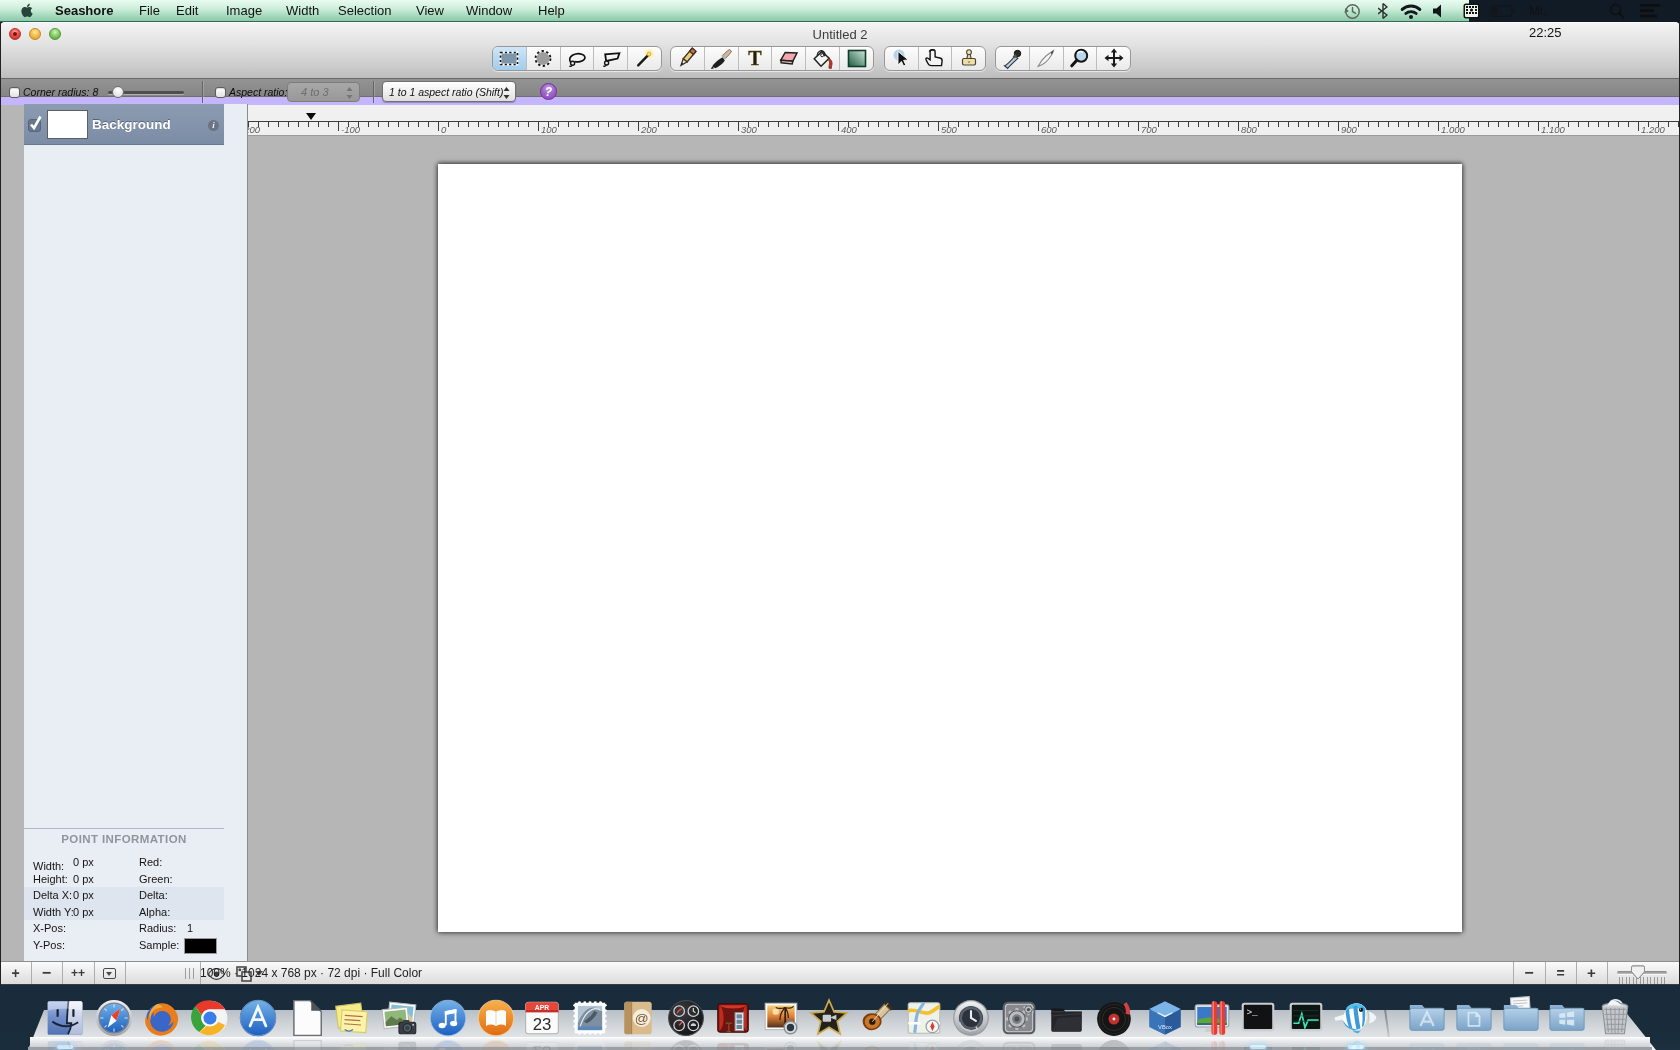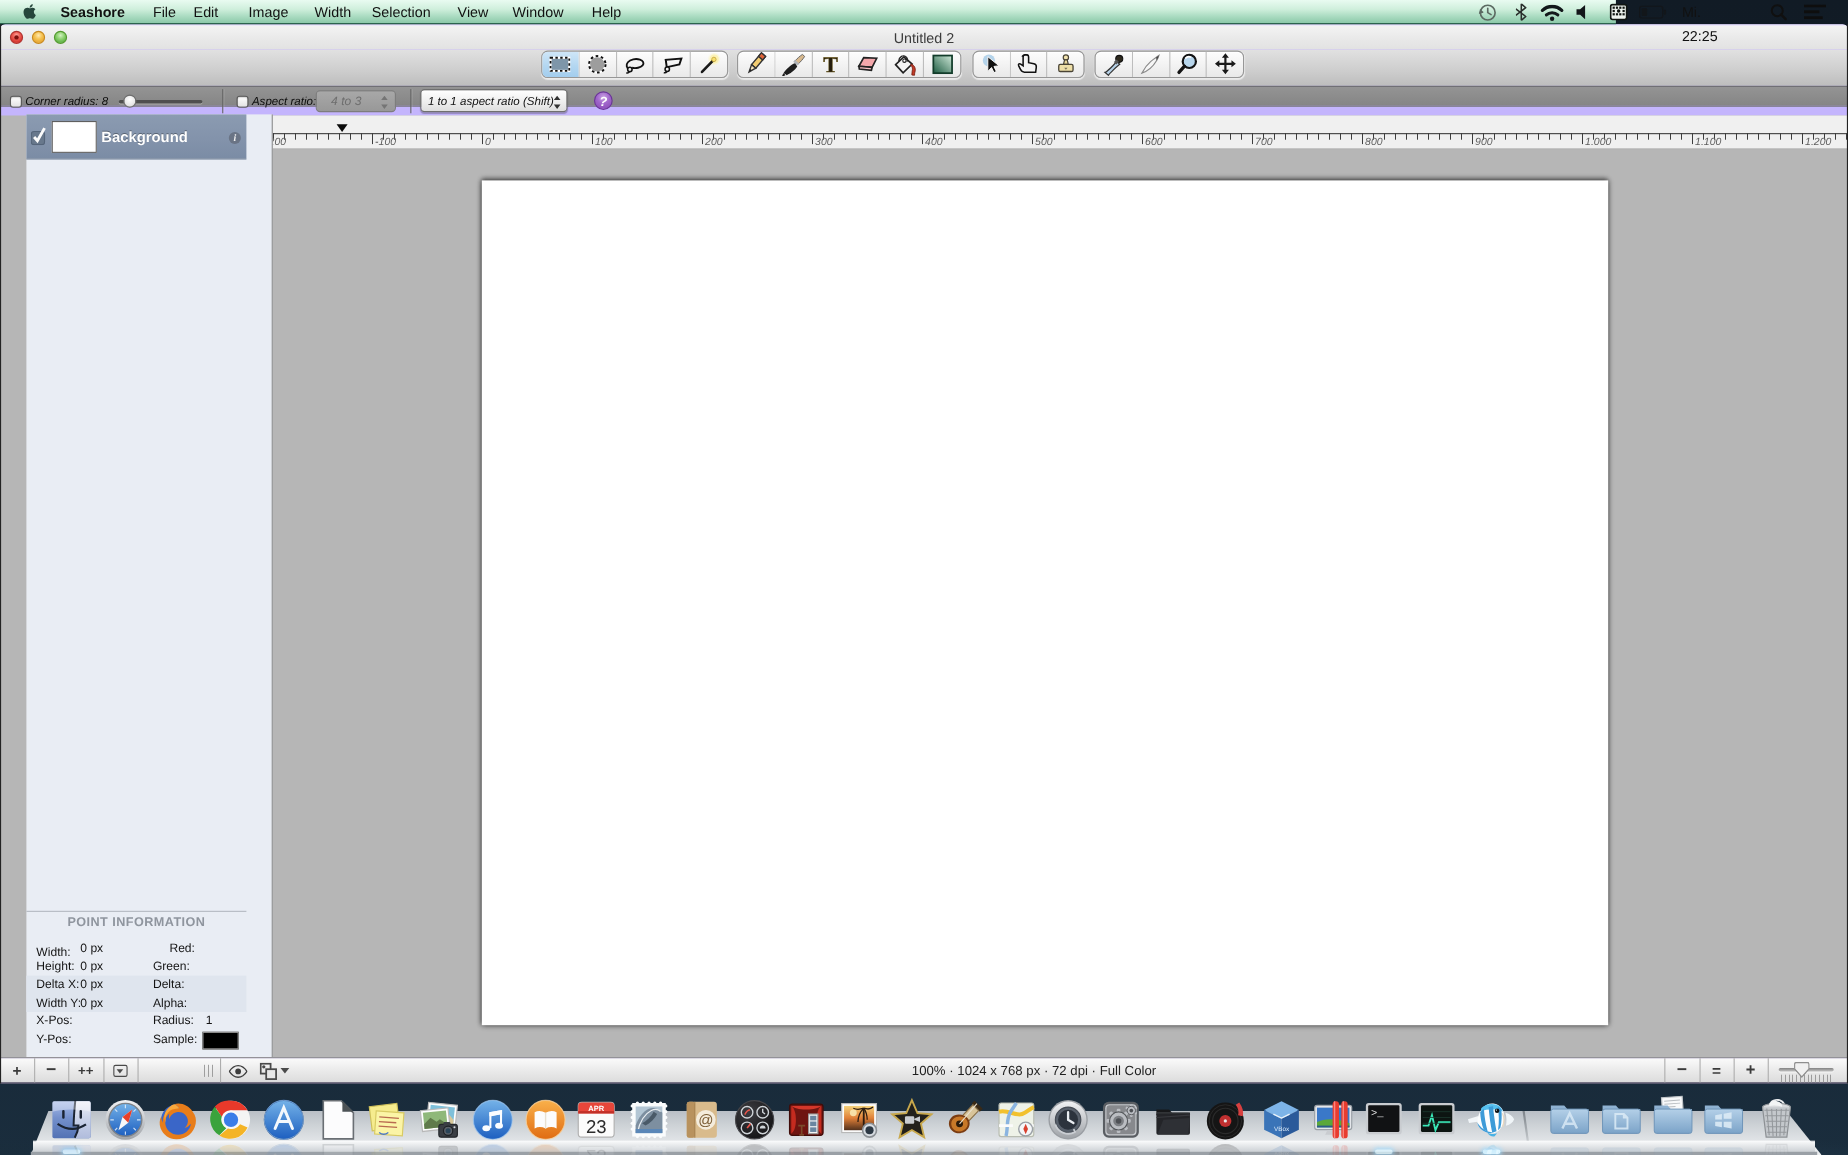--- a/index.html
+++ b/index.html
@@ -356,21 +356,21 @@
           </svg>
         <div class="abs" style="left:23px;top:6px;width:41px;height:29px;background:#fff;border:1px solid #5f5f5f"></div>
         <div class="abs" style="left:68px;top:13px;font-size:13.5px;font-weight:bold;color:#fff;text-shadow:0 -1px 0 rgba(0,0,0,.35)">Background</div>
         <div class="abs" style="left:184px;top:16px;width:11px;height:11px;border-radius:50%;background:#6a7485;color:#f2f2f2;font-family:'Liberation Serif',serif;font-style:italic;font-weight:bold;font-size:9px;text-align:center;line-height:11px">i</div>
       </div>
       <div class="abs" style="left:0;top:783px;width:200px;height:33px;background:#dfe5ee"></div>
       <div class="abs" style="left:0;top:724px;width:200px;height:1px;background:#b4b9c1"></div>
       <div class="abs" style="left:0;top:729px;width:200px;text-align:center;font-size:11.5px;font-weight:bold;letter-spacing:0.4px;color:#8f959e">POINT INFORMATION</div>
       <div class="pl" style="top:756px;left:9px">Width:</div>
         <div class="pl" style="top:752px;left:49px">0 px</div>
-        <div class="pl" style="top:752px;left:130px">Red:</div>
+        <div class="pl" style="top:752px;left:115px">Red:</div>
       <div class="pl" style="top:769px;left:9px">Height:</div>
         <div class="pl" style="top:769px;left:49px">0 px</div>
         <div class="pl" style="top:769px;left:115px">Green:</div>
       <div class="pl" style="top:785px;left:9px">Delta X:</div>
         <div class="pl" style="top:785px;left:49px">0 px</div>
         <div class="pl" style="top:785px;left:115px">Delta:</div>
       <div class="pl" style="top:802px;left:9px">Width Y:</div>
         <div class="pl" style="top:802px;left:49px">0 px</div>
         <div class="pl" style="top:802px;left:115px">Alpha:</div>
       <div class="pl" style="top:818px;left:9px">X-Pos:</div>
@@ -396,21 +396,21 @@
     <svg class="abs" style="left:208px;top:6px" width="17" height="12" viewBox="0 0 17 12">
         <path d="M0.5 6C3 2 6 0.7 8.5 0.7S14 2 16.5 6C14 10 11 11.3 8.5 11.3S3 10 0.5 6z" fill="none" stroke="#3e3e3e" stroke-width="1.2"></path>
         <circle cx="8.5" cy="6" r="2.6" fill="#3e3e3e"></circle>
       </svg>
     <svg class="abs" style="left:236px;top:4px" width="16" height="16" viewBox="0 0 16 16">
         <rect x="1" y="1" width="9" height="9" fill="none" stroke="#4a4a4a" stroke-width="1.6"></rect>
         <rect x="6" y="6" width="9" height="9" fill="#e8e8e8" stroke="#4a4a4a" stroke-width="1.6"></rect>
         <circle cx="3.8" cy="3.8" r="1.5" fill="#4a4a4a"></circle>
       </svg>
     <div class="abs" style="left:255px;top:9px;width:0;height:0;border-left:4px solid transparent;border-right:4px solid transparent;border-top:5px solid #4a4a4a"></div>
-    <div class="abs" style="left:200px;right:0;top:4px;text-align:center;font-size:12px;color:#1f1f1f">100% · 1024 x 768 px · 72 dpi · Full Color</div>
+    <div class="abs" style="left:200px;right:0;top:4px;font-size:12px;color:#1f1f1f">100% · 1024 x 768 px · 72 dpi · Full Color</div>
     <div class="ssep" style="left:1513px"></div>
       <div class="ssep" style="left:1545px"></div>
       <div class="ssep" style="left:1576px"></div>
       <div class="ssep" style="left:1607px"></div>
     <div class="sbtn" style="left:1513px;width:32px;font-size:16px">−</div>
     <div class="sbtn" style="left:1545px;width:31px;font-size:14px;font-weight:bold">=</div>
     <div class="sbtn" style="left:1576px;width:31px;font-size:15px">+</div>
     <div class="abs" style="left:1617px;top:9px;width:50px;height:3px;background:linear-gradient(180deg,#848484,#c0c0c0);border-radius:2px;box-shadow:0 1px 0 rgba(255,255,255,.6)"></div>
     <div class="abs" style="left:1619px;top:15px;width:46px;height:7px;background:repeating-linear-gradient(90deg,#9c9c9c 0 1px,transparent 1px 3.46px)"></div>
     <svg class="abs" style="left:1631px;top:3px" width="14" height="15" viewBox="0 0 14 15">

